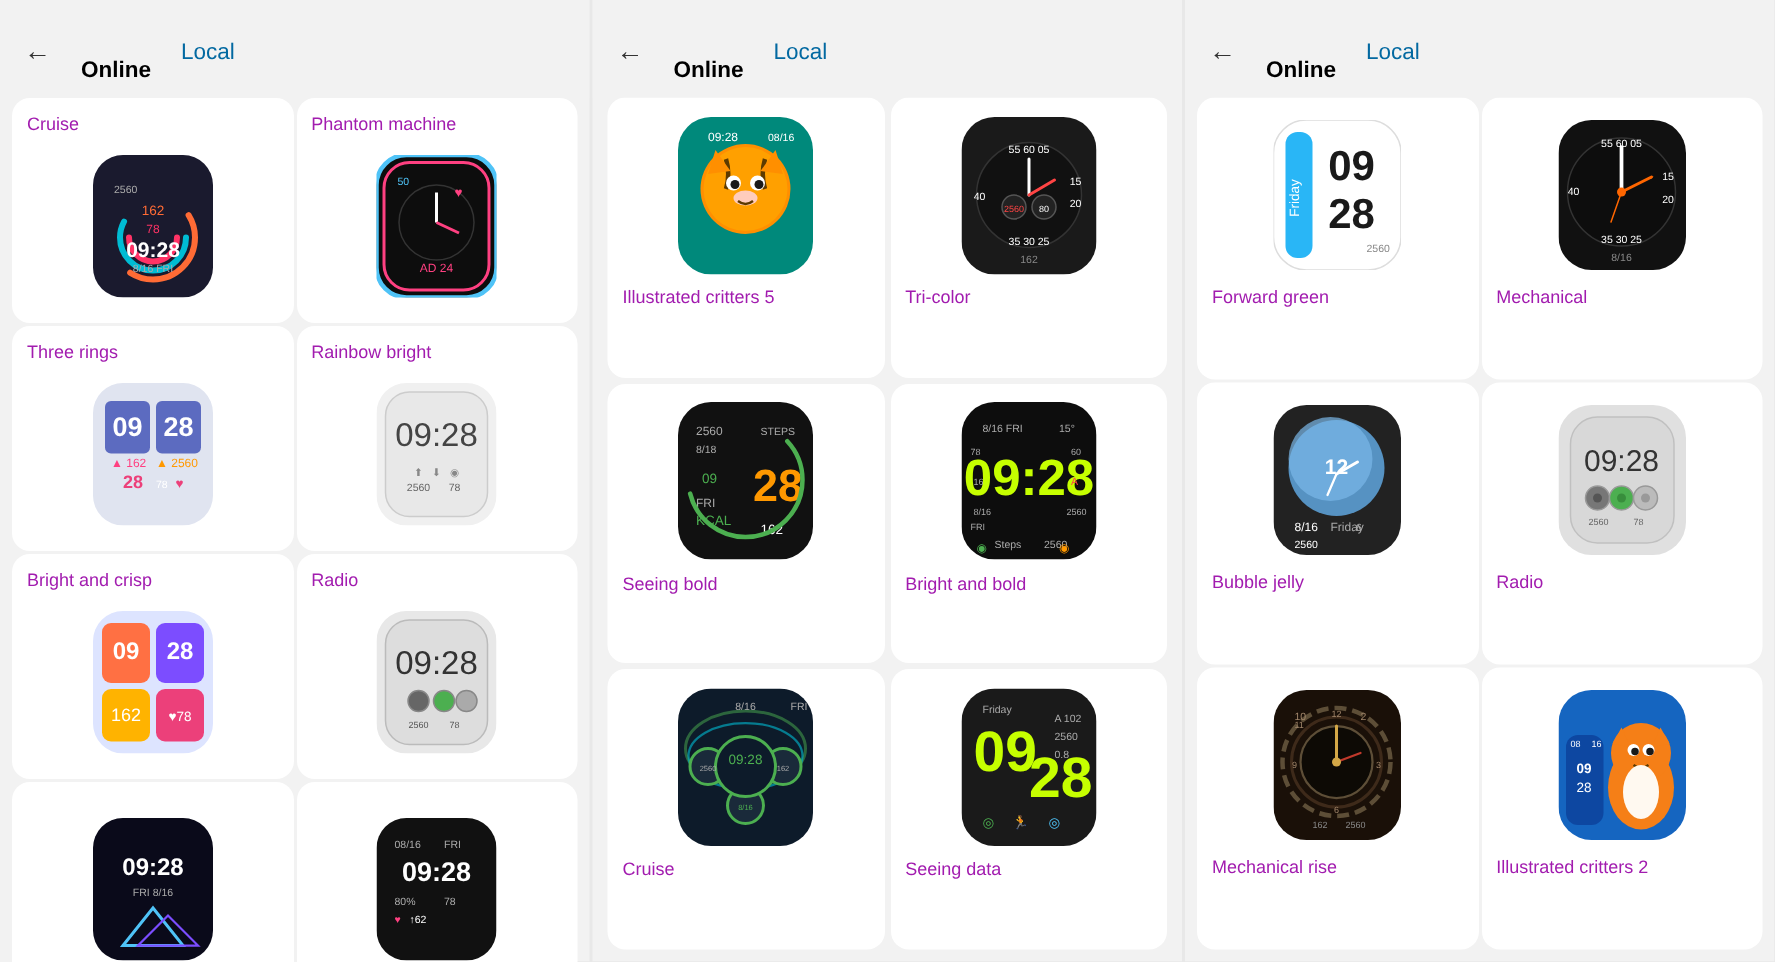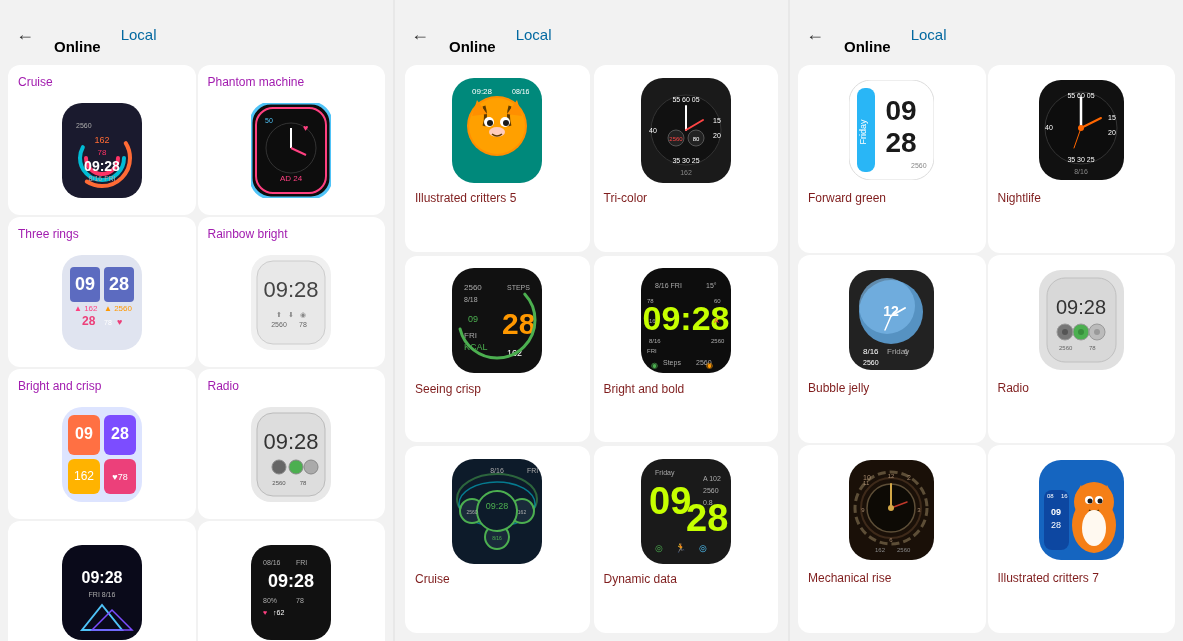--- a/index.html
+++ b/index.html
@@ -67,21 +67,21 @@
     }
     .watch-face-container {
       width: 100%;
       display: flex;
       justify-content: center;
       align-items: center;
       min-height: 110px;
     }
     .card-label {
       font-size: 12px;
-      color: #7f1d1d;
+      color: #a21caf;
       margin-top: 6px;
     }
 
     .panel-middle .grid { padding: 0 10px 8px; gap: 4px; }
     .panel-right .grid { padding: 0 8px 8px; gap: 2px; }
 
     .middle-card, .right-card {
       background: #fff;
       border-radius: 12px;
       padding: 10px;
@@ -317,21 +317,21 @@
           <text x="12" y="34" fill="#aaa" font-size="7">8/18</text>
           <text x="16" y="54" fill="#4caf50" font-size="9">09</text>
           <text x="50" y="66" fill="#ff9800" font-size="30" font-weight="bold">28</text>
           <text x="12" y="70" fill="#aaa" font-size="8">FRI</text>
           <text x="12" y="82" fill="#4caf50" font-size="9">KCAL</text>
           <text x="55" y="88" fill="#fff" font-size="9">162</text>
 
           <circle cx="45" cy="52" r="38" fill="none" stroke="#4caf50" stroke-width="3" stroke-dasharray="140 100" stroke-linecap="round" stroke-dashoffset="30"></circle>
         </svg>
       </div>
-      <span class="card-label">Seeing crisp</span>
+      <span class="card-label">Seeing bold</span>
     </div>
 
     <div class="middle-card">
       <div class="watch-face-container">
         <svg width="90" height="105" viewBox="0 0 90 105">
           <rect width="90" height="105" rx="22" fill="#0d0d0d"></rect>
           <text x="14" y="20" fill="#aaa" font-size="7">8/16 FRI</text>
           <text x="65" y="20" fill="#aaa" font-size="7">15°</text>
           <text x="6" y="35" fill="#aaa" font-size="6">78</text>
           <text x="73" y="35" fill="#aaa" font-size="6">60</text>
@@ -387,21 +387,21 @@
 
           <text x="62" y="22" fill="#aaa" font-size="7">A 102</text>
           <text x="62" y="34" fill="#aaa" font-size="7">2560</text>
           <text x="62" y="46" fill="#aaa" font-size="7">0.8</text>
 
           <text x="14" y="92" fill="#4caf50" font-size="9">◎</text>
           <text x="34" y="92" fill="#ff9800" font-size="9">🏃</text>
           <text x="58" y="92" fill="#4fc3f7" font-size="9">◎</text>
         </svg>
       </div>
-      <span class="card-label">Dynamic data</span>
+      <span class="card-label">Seeing data</span>
     </div>
 
   </div>
 </div>
 
 <div class="panel panel-right" style="margin-left:2px;">
   <div class="panel-header">
     <span class="back-arrow">←</span>
     <span class="tab-online">Online</span>
     <span class="tab-local">Local</span>
@@ -437,21 +437,21 @@
           <text x="73" y="55" fill="#fff" font-size="7" text-anchor="middle">20</text>
           <text x="42" y="82" fill="#fff" font-size="7" text-anchor="middle">35 30 25</text>
 
           <line x1="42" y1="48" x2="42" y2="18" stroke="#fff" stroke-width="2.5" stroke-linecap="round"></line>
           <line x1="42" y1="48" x2="62" y2="38" stroke="#ff6600" stroke-width="2" stroke-linecap="round"></line>
           <line x1="42" y1="48" x2="35" y2="68" stroke="#ff6600" stroke-width="1" stroke-linecap="round"></line>
           <circle cx="42" cy="48" r="3" fill="#ff6600"></circle>
           <text x="42" y="94" fill="#888" font-size="7" text-anchor="middle">8/16</text>
         </svg>
       </div>
-      <span class="card-label">Nightlife</span>
+      <span class="card-label">Mechanical</span>
     </div>
 
     <div class="right-card">
       <div class="watch-face-container">
         <svg width="85" height="100" viewBox="0 0 85 100">
           <rect width="85" height="100" rx="22" fill="#222"></rect>
 
           <circle cx="42" cy="42" r="32" fill="#5c9fd4" opacity="0.9"></circle>
           <circle cx="38" cy="36" r="28" fill="#7ab8e8" opacity="0.7"></circle>
 
@@ -539,17 +539,17 @@
           <ellipse cx="55" cy="68" rx="12" ry="18" fill="#fff9f0"></ellipse>
 
           <rect x="5" y="30" width="25" height="60" rx="8" fill="#0d47a1"></rect>
 
           <text x="17" y="55" fill="#fff" font-size="9" text-anchor="middle" font-weight="bold">09</text>
           <text x="17" y="68" fill="#fff" font-size="9" text-anchor="middle">28</text>
           <text x="8" y="38" fill="#fff" font-size="6">08</text>
           <text x="22" y="38" fill="#fff" font-size="6">16</text>
         </svg>
       </div>
-      <span class="card-label">Illustrated critters 7</span>
+      <span class="card-label">Illustrated critters 2</span>
     </div>
 
   </div>
 </div>
 
 </body></html>

